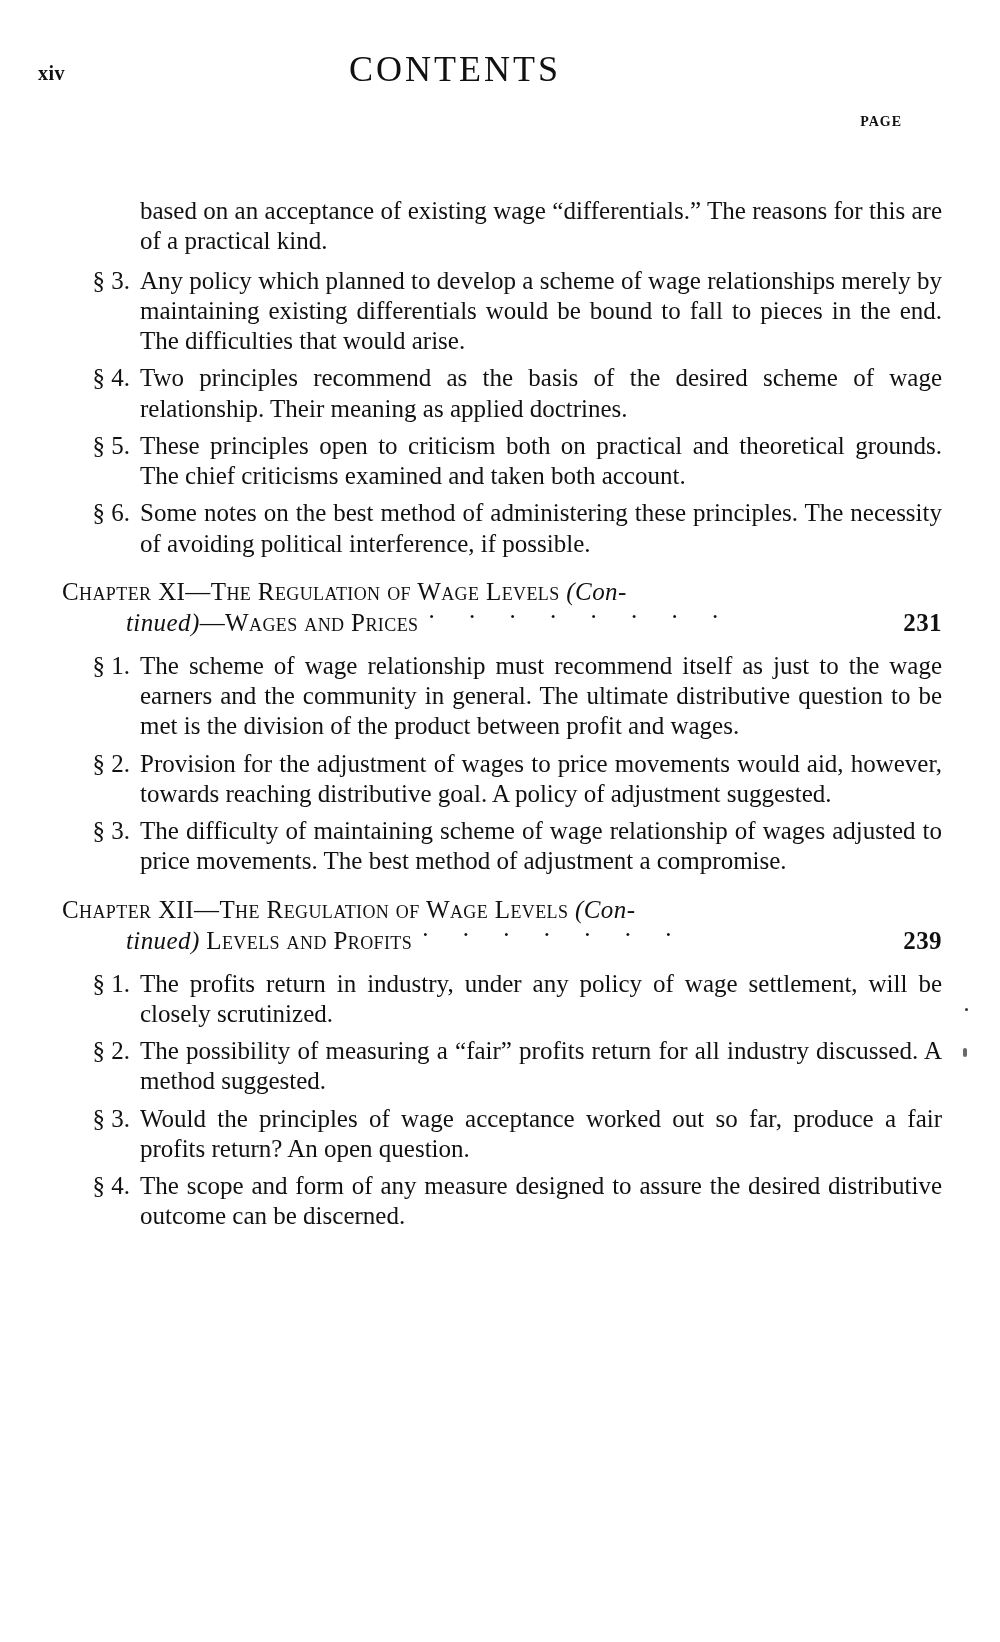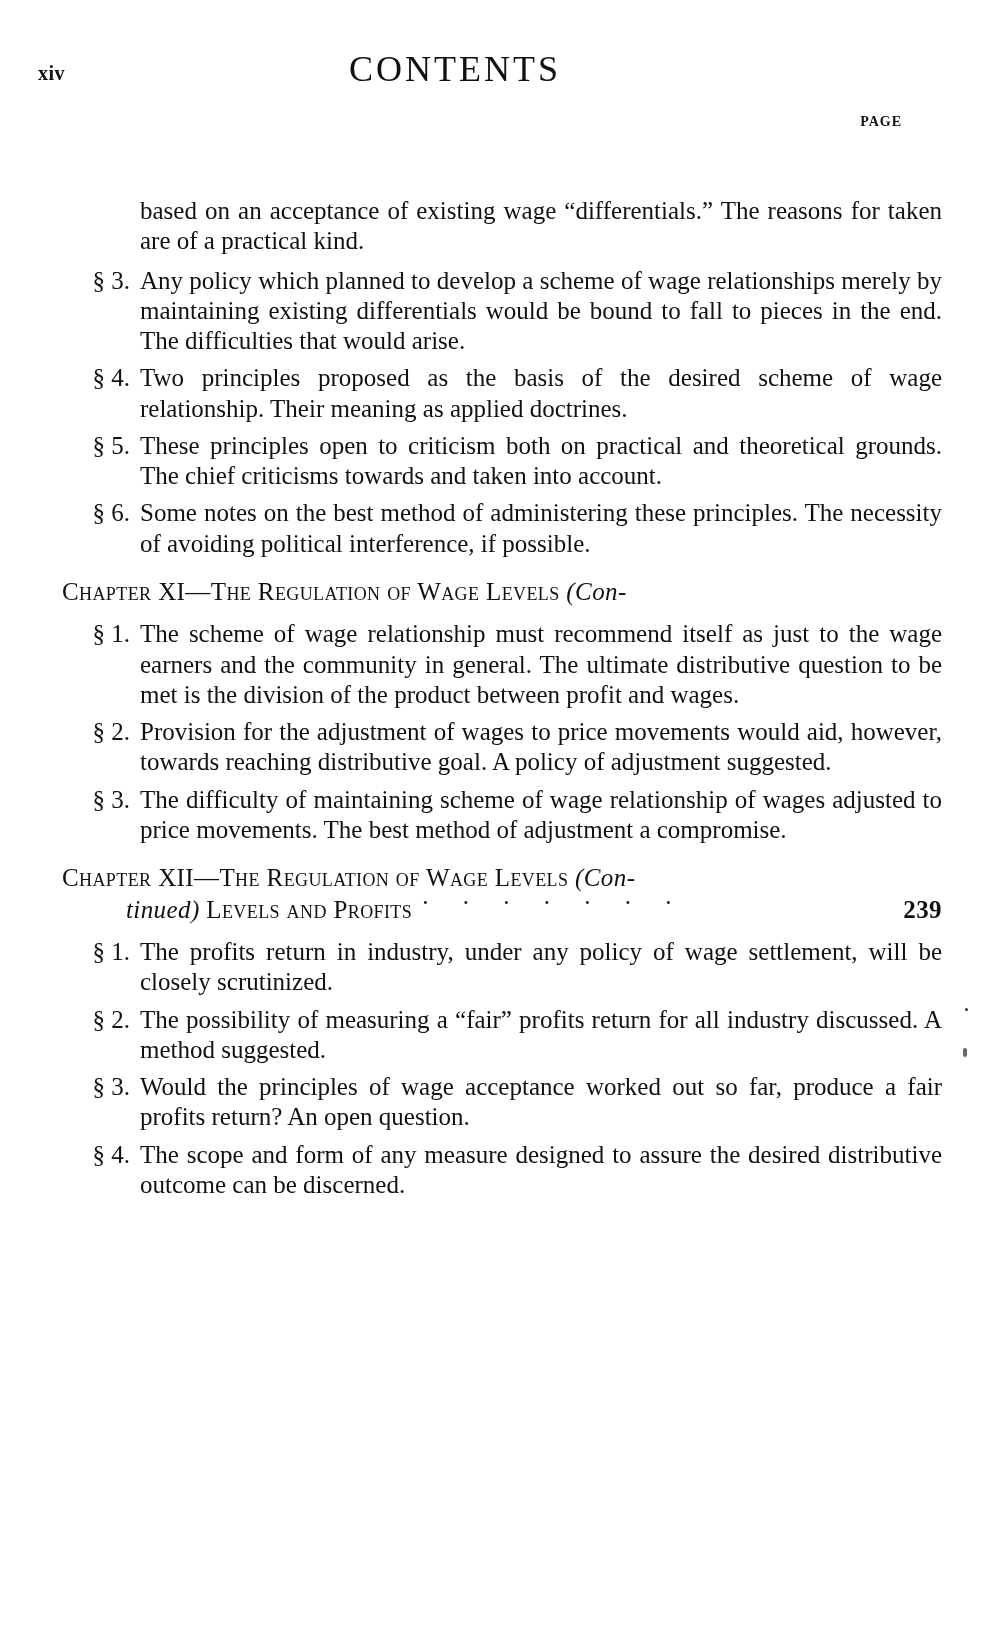--- a/index.html
+++ b/index.html
@@ -170,42 +170,49 @@
 <div class="page">
 
   <div class="header">
     <div class="folio">xiv</div>
     <div class="contents-title">CONTENTS</div>
   </div>
   <div class="page-col-label">PAGE</div>
 
   <div class="content">
 
-    <div class="lead">based on an acceptance of existing wage “differentials.”  The reasons for taken are of a practical kind.</div>
+    <div class="lead">based on an acceptance of existing wage “differentials.”  The reasons for this are of a practical kind.</div>
 
     <div class="entry">
       <div class="sec-label">§ 3.</div>
       <div class="sec-text">Any policy which planned to develop a scheme of wage relationships merely by maintaining existing differentials would be bound to fall to pieces in the end.  The difficulties that would arise.</div>
     </div>
     <div class="entry">
       <div class="sec-label">§ 4.</div>
-      <div class="sec-text">Two principles proposed as the basis of the desired scheme of wage relationship.  Their meaning as applied doctrines.</div>
+      <div class="sec-text">Two principles recommend as the basis of the desired scheme of wage relationship.  Their meaning as applied doctrines.</div>
     </div>
     <div class="entry">
       <div class="sec-label">§ 5.</div>
-      <div class="sec-text">These principles open to criticism both on practical and theoretical grounds.  The chief criticisms towards and taken into account.</div>
+      <div class="sec-text">These principles open to criticism both on practical and theoretical grounds.  The chief criticisms examined and taken both account.</div>
     </div>
     <div class="entry">
       <div class="sec-label">§ 6.</div>
       <div class="sec-text">Some notes on the best method of administering these principles.  The necessity of avoiding political interference, if possible.</div>
     </div>
 
     <div class="chapter">
       <div class="chapter-line1">
         <span class="smallcaps">Chapter</span><span> </span><span>XI—</span><span class="smallcaps">The Regulation of Wage Levels</span><span> </span><span class="ital">(Con-</span>
+      </div>
+      <div class="chapter-line2">
+        <span class="chapter-tail"><span class="ital">tinued)</span><span class="smallcaps">—Wages and Prices</span></span>
+        <span class="dotfill">
+            <span>. . . . . . . .</span>
+          </span>
+        <span class="pagenum">231</span>
       </div>
     </div>
 
     <div class="entry">
       <div class="sec-label">§ 1.</div>
       <div class="sec-text">The scheme of wage relationship must recommend itself as just to the wage earners and the community in general. The ultimate distributive question to be met is the division of the product between profit and wages.</div>
     </div>
     <div class="entry">
       <div class="sec-label">§ 2.</div>
       <div class="sec-text">Provision for the adjustment of wages to price movements would aid, however, towards reaching distributive goal. A policy of adjustment suggested.</div>

